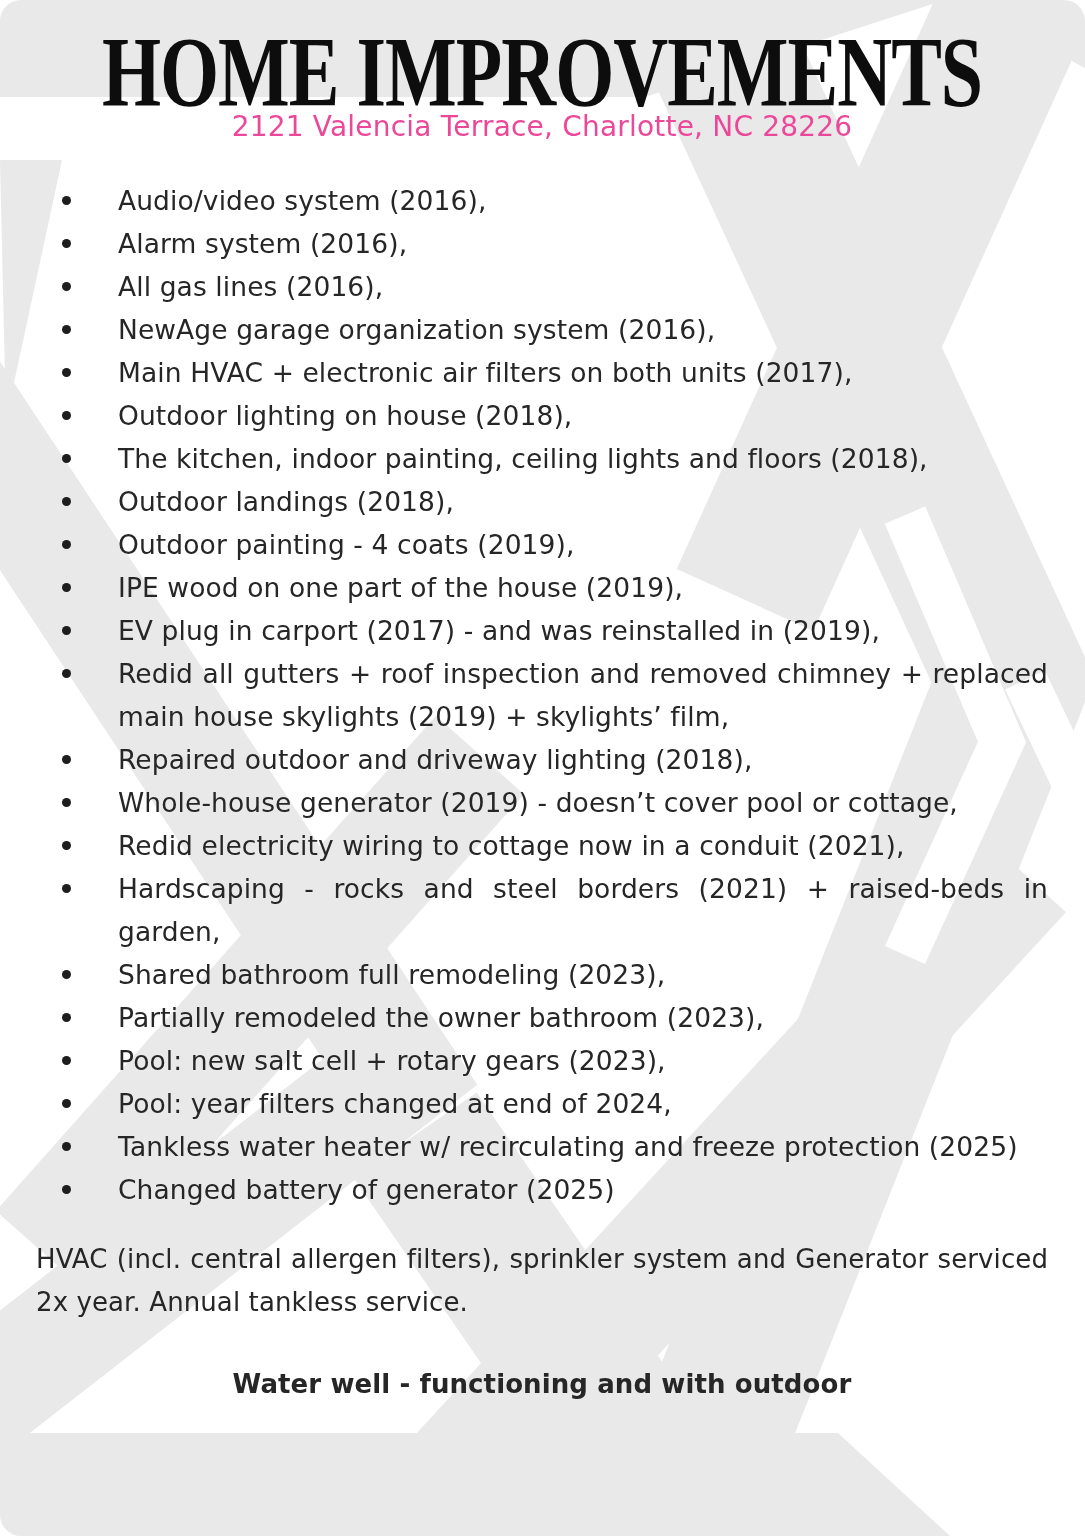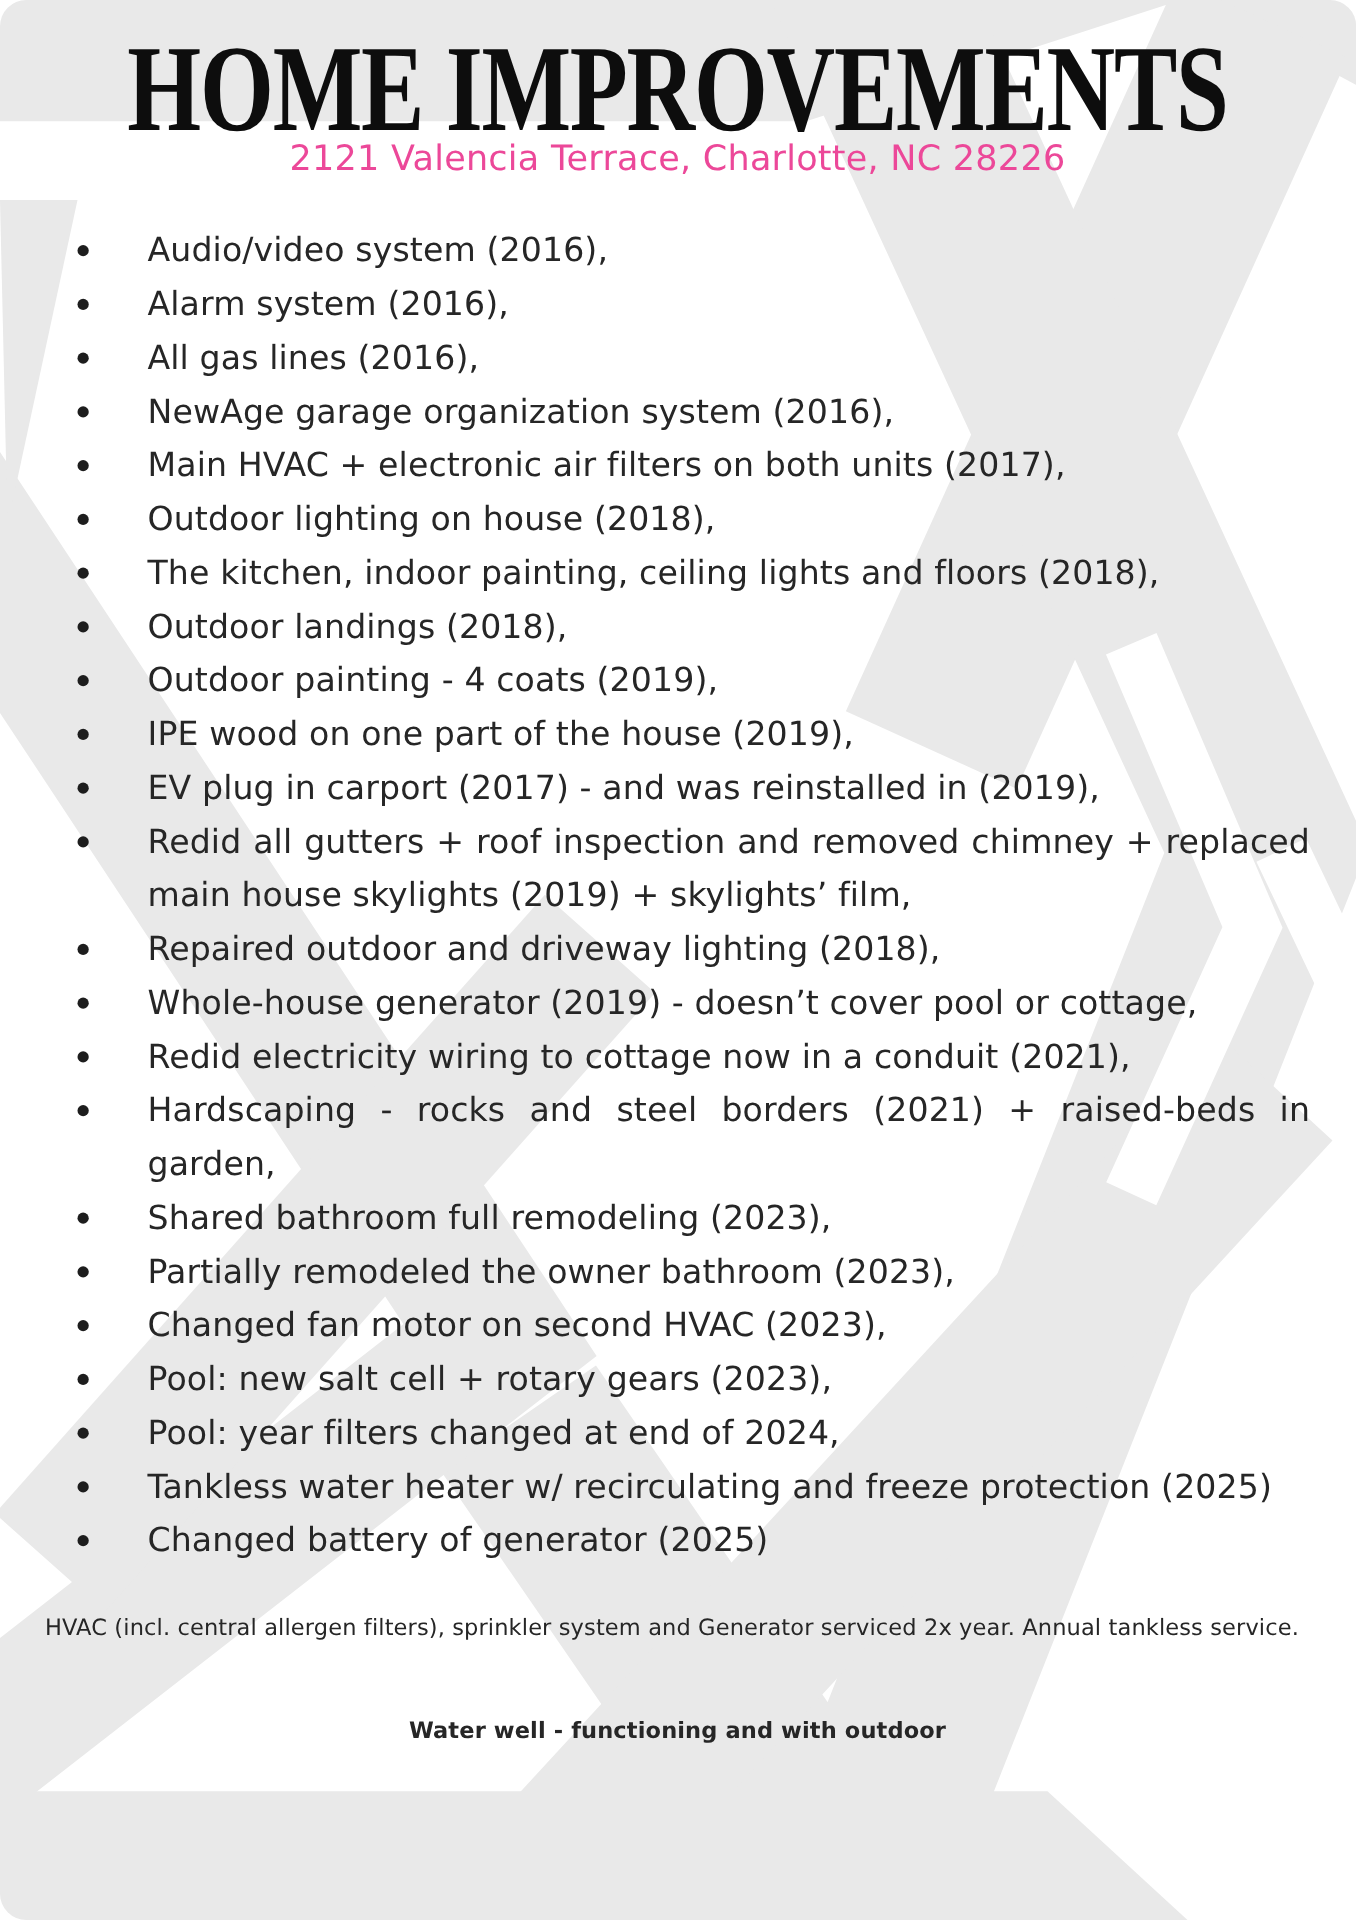--- a/index.html
+++ b/index.html
@@ -69,21 +69,21 @@
     position: absolute;
     left: 26px;
     top: 17px;
     width: 9px;
     height: 9px;
     border-radius: 50%;
     background: #1d1d1d;
   }
 
   .note {
-    font-size: 18px;
+    font-size: 26px;
     line-height: 43px;
     letter-spacing: 0.1px;
     text-align: justify;
   }
   .note.service { margin-top: 27px; }
   .note.water   { margin-top: 39px; text-align: center; font-weight: bold; }
 </style>
 </head>
 <body style="background: rgb(255, 255, 255);">
 
@@ -202,24 +202,20 @@
         <li>
           <span class="dot"></span>
           <span class="item-text">Shared bathroom full remodeling (2023),</span>
         </li>
 
         <li>
           <span class="dot"></span>
           <span class="item-text">Partially remodeled the owner bathroom (2023),</span>
         </li>
 
-        <li>
-          <span class="dot"></span>
-          <span class="item-text">Changed fan motor on second HVAC (2023),</span>
-        </li>
 
         <li>
           <span class="dot"></span>
           <span class="item-text">Pool: new salt cell + rotary gears (2023),</span>
         </li>
 
         <li>
           <span class="dot"></span>
           <span class="item-text">Pool: year filters changed at end of 2024,</span>
         </li>

